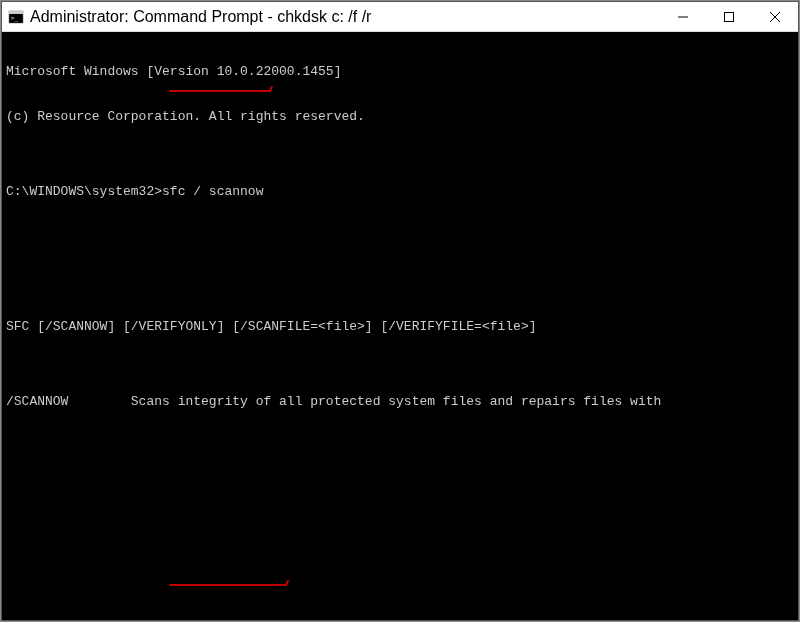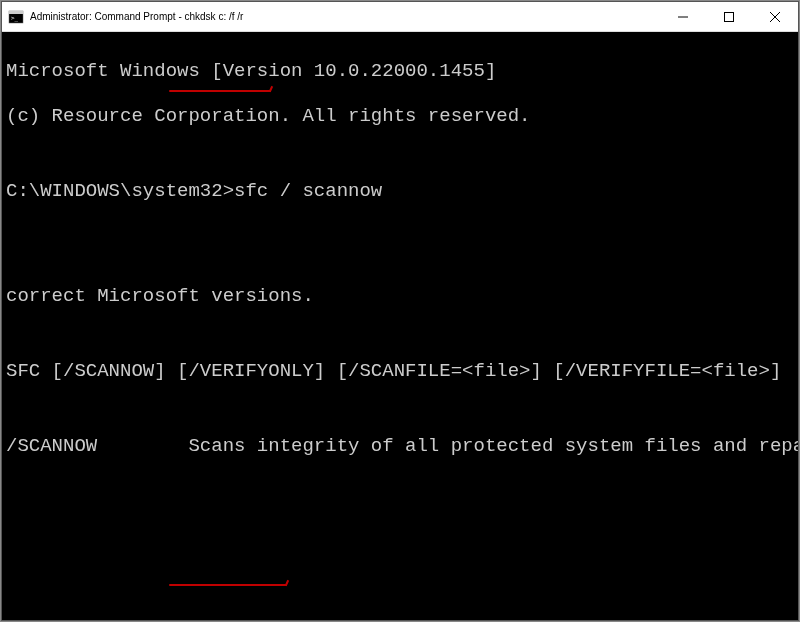--- a/index.html
+++ b/index.html
@@ -33,21 +33,21 @@
     }
     .titlebar-icon {
       width: 16px;
       height: 16px;
       margin-right: 6px;
       display: inline-flex;
       align-items: center;
       justify-content: center;
     }
     .titlebar-title {
-      font-size: 10px;
+      font-size: 16px;
       color: #000;
       flex: 1;
     }
     .win-controls {
       display: flex;
       height: 100%;
     }
     .win-btn {
       width: 46px;
       height: 100%;
@@ -56,21 +56,21 @@
       justify-content: center;
       font-size: 10px;
       color: #000;
       cursor: pointer;
     }
     .console {
       flex: 1;
       background: #000;
       color: #ccc;
       font-family: Consolas, "Courier New", monospace;
-      font-size: 19px;
+      font-size: 13px;
       line-height: 15px;
       padding: 2px 4px;
       overflow: hidden;
       white-space: pre;
       position: relative;
     }
     .console-line {
       white-space: pre;
     }
     .underline-red {
@@ -142,21 +142,20 @@
       </div>
     </div>
   </div>
   <div class="console">
     <div class="console-line">Microsoft Windows [Version 10.0.22000.1455]</div>
     <div class="console-line">(c) Resource Corporation. All rights reserved.</div>
     <div class="console-line"></div>
     <div class="console-line">C:\WINDOWS\system32&gt;sfc / scannow</div>
     <div class="console-line"></div>
     <div class="console-line"></div>
-    <div class="console-line">correct Microsoft versions.</div>
     <div class="console-line"></div>
     <div class="console-line">SFC [/SCANNOW] [/VERIFYONLY] [/SCANFILE=&lt;file&gt;] [/VERIFYFILE=&lt;file&gt;]</div>
     <div class="console-line"></div>
     <div class="console-line">/SCANNOW        Scans integrity of all protected system files and repairs files with</div>
     
     
     
     
     
     

